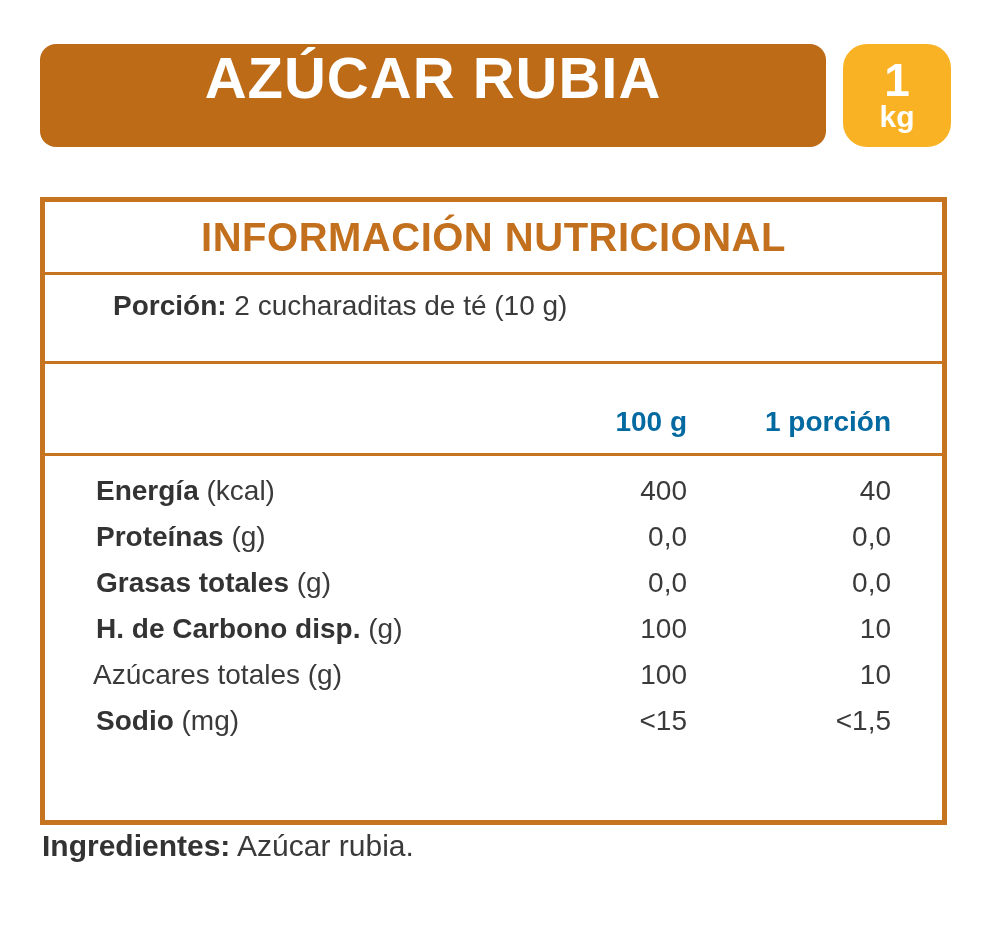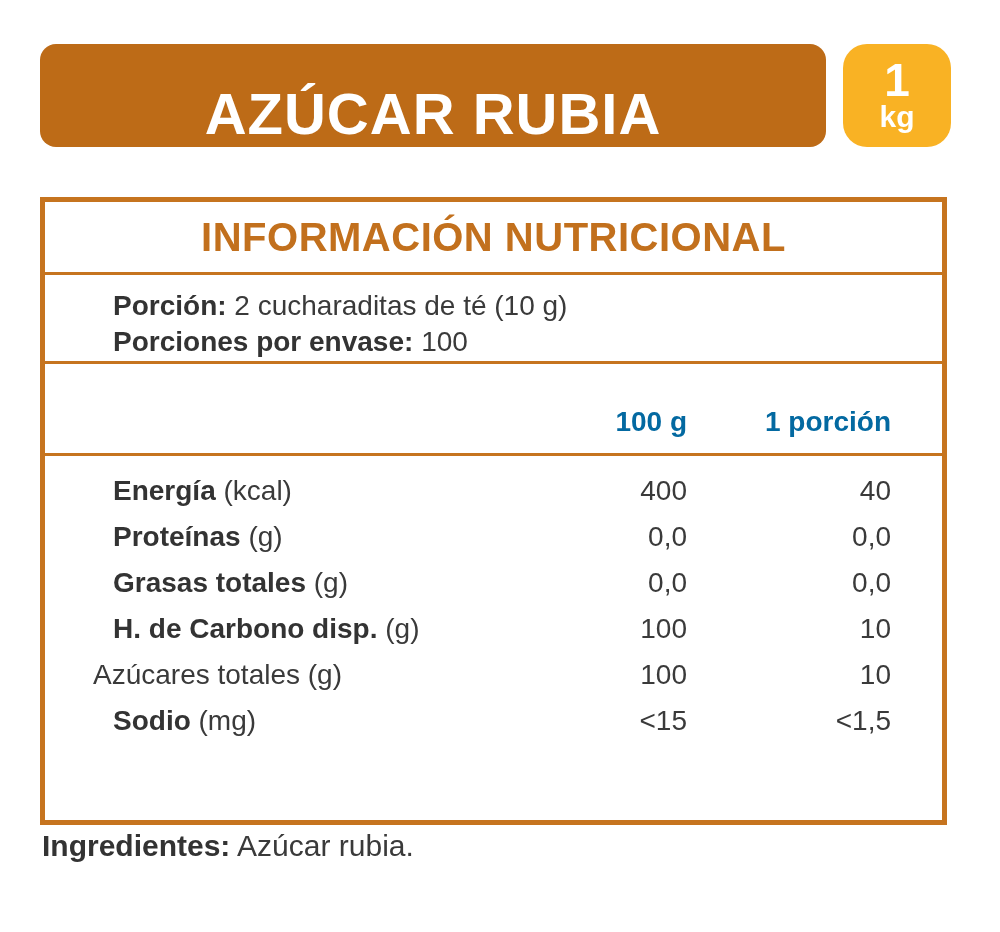--- a/index.html
+++ b/index.html
@@ -24,21 +24,21 @@
     width: 911px;
     height: 103px;
     display: flex;
     gap: 17px;
   }
   .banner {
     flex: 1;
     background: #bd6b17;
     border-radius: 16px;
     display: flex;
-    align-items: flex-end;
+    align-items: flex-start;
     justify-content: center;
   }
   .banner-text {
     color: #ffffff;
     font-weight: bold;
     font-size: 58px;
     letter-spacing: 1px;
     white-space: nowrap;
   }
   .badge {
@@ -100,21 +100,21 @@
     font-size: 28px;
   }
   .cols-row {
     height: 62px;
     font-weight: bold;
     color: #0369a1;
     margin-top: 27px;
   }
   .label-col {
     flex: 1;
-    padding-left: 68px;
+    padding-left: 51px;
     white-space: nowrap;
   }
   .val-col1 {
     width: 160px;
     text-align: right;
     white-space: nowrap;
   }
   .val-col2 {
     width: 204px;
     text-align: right;
@@ -150,21 +150,20 @@
       <span class="badge-unit">kg</span>
     </div>
   </div>
 
   <div class="ntable">
     <div class="ntable-title">INFORMACIÓN NUTRICIONAL</div>
     <div class="divider"></div>
 
     <div class="serving">
       <div><b>Porción:</b> <span>2 cucharaditas de té (10 g)</span></div>
-      <div><b>Porciones por envase:</b> <span>100</span></div>
     </div>
     <div class="divider"></div>
 
     <div class="cols-row">
       <span class="label-col"></span>
       <span class="val-col1">100 g</span>
       <span class="val-col2">1 porción</span>
     </div>
     <div class="divider"></div>
 

